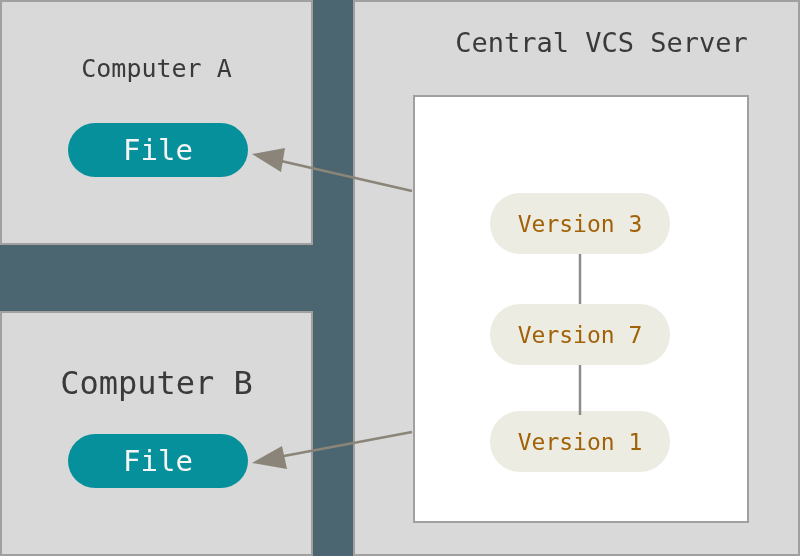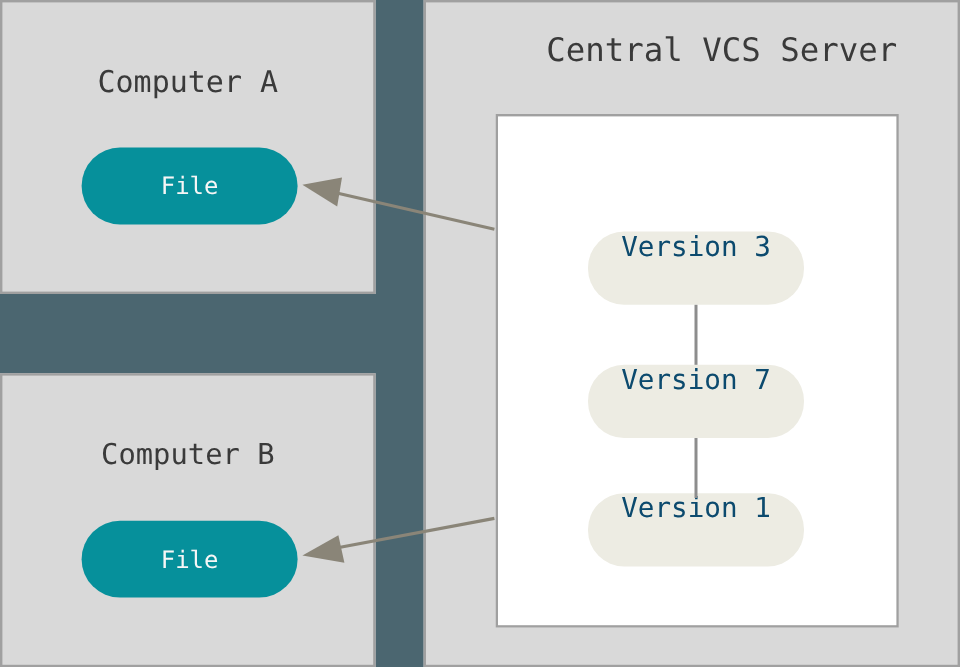--- a/index.html
+++ b/index.html
@@ -39,52 +39,53 @@
   }
 
   
   .panel-title {
     position: absolute;
     color: #3a3a3a;
     white-space: nowrap;
     line-height: 1;
   }
   #computer-a-title { left: 0px;   top: 56px;  width: 313px; text-align: center; font-size: 25px; }
-  #computer-b-title { left: 0px;   top: 367px; width: 313px; text-align: center; font-size: 24px; }
+  #computer-b-title { left: 0px;   top: 367px; width: 313px; text-align: center; font-size: 32px; }
   #server-title     { left: 353px; top: 29px;  width: 497px; text-align: center; font-size: 27px; }
   #version-db-title { left: 413px; top: 112px; width: 336px; text-align: center; font-size: 23px; }
 
   
   .file-pill {
     position: absolute;
     width: 180px;
-    height: 64px;
+    height: 54px;
     background: #06909b;
     border-radius: 33px;
     color: #f6f6f6;
-    font-size: 20px;
+    font-size: 29px;
     display: flex;
     align-items: center;
     justify-content: center;
     box-sizing: border-box;
   }
   #file-pill-a { left: 68px; top: 123px; }
   #file-pill-b { left: 68px; top: 434px; }
 
   
   .version-pill {
     position: absolute;
     left: 490px;
     width: 180px;
     height: 61px;
     background: #edece3;
     border-radius: 30px;
-    color: #0c4a6e;
+    color: #a16207;
     font-size: 23px;
     display: flex;
+    align-items: center;
     justify-content: center;
     box-sizing: border-box;
   }
   #version-pill-3 { top: 193px; }
   #version-pill-2 { top: 304px; }
   #version-pill-1 { top: 411px; }
 
   
   #connectors {
     position: absolute;

